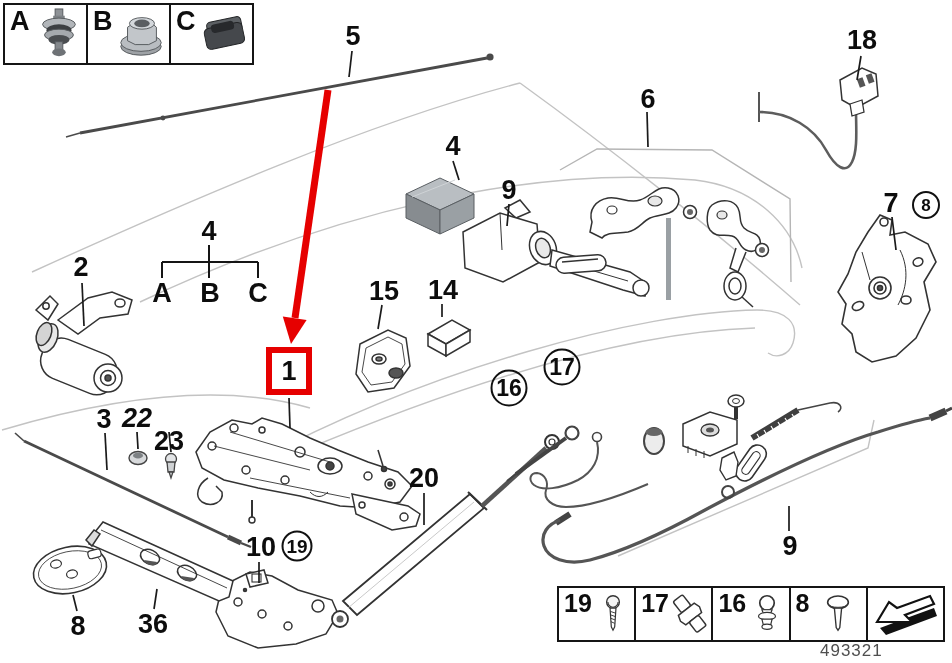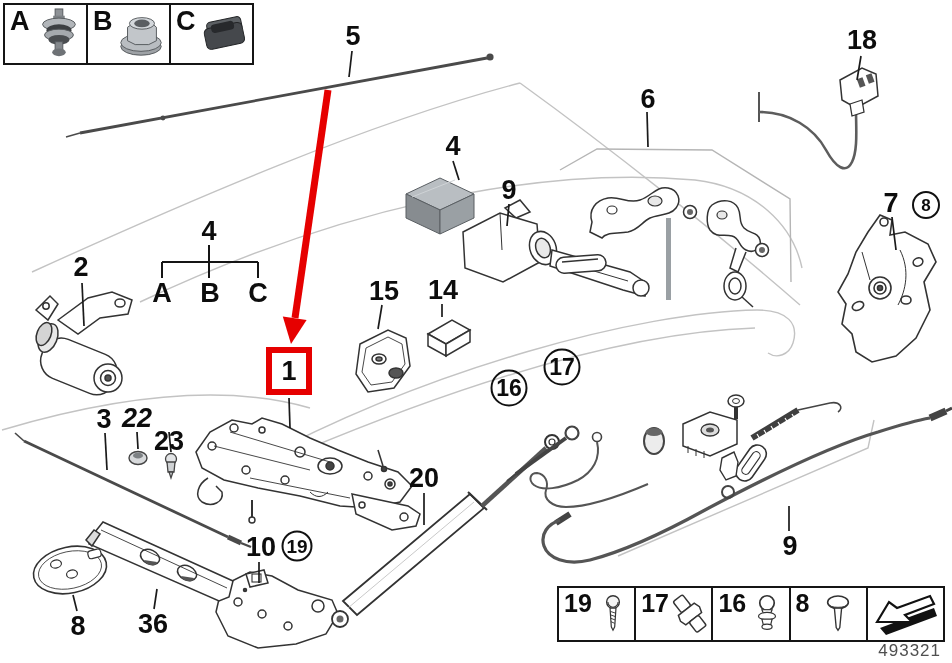--- a/index.html
+++ b/index.html
@@ -37,21 +37,21 @@
     margin-left:5px; align-self:flex-start; margin-top:3px;
   }
   .legend-top { left:3px; top:3px; width:247px; height:58px; }
   .legend-top .key { font-size:27px; }
   .legend-bottom { left:557px; top:586px; width:384px; height:52px; }
   .legend-bottom .key { font-size:25px; }
   .legend .icon { flex:1 1 auto; display:flex; align-items:center; justify-content:center; height:100%; }
 
   .diagram-number {
     position:absolute; left:820px; top:641px; width:121px;
-    text-align:right; font-size:17px; color:#4f4f4f; letter-spacing:1px;
+    text-align:left; font-size:17px; color:#4f4f4f; letter-spacing:1px;
   }
 </style>
 </head>
 <body>
 
 <div class="stage">
 
   <svg class="drawing" width="952" height="663" viewBox="0 0 952 663">
 
     <g fill="none" stroke="#c3c3c3" stroke-width="1.4">

